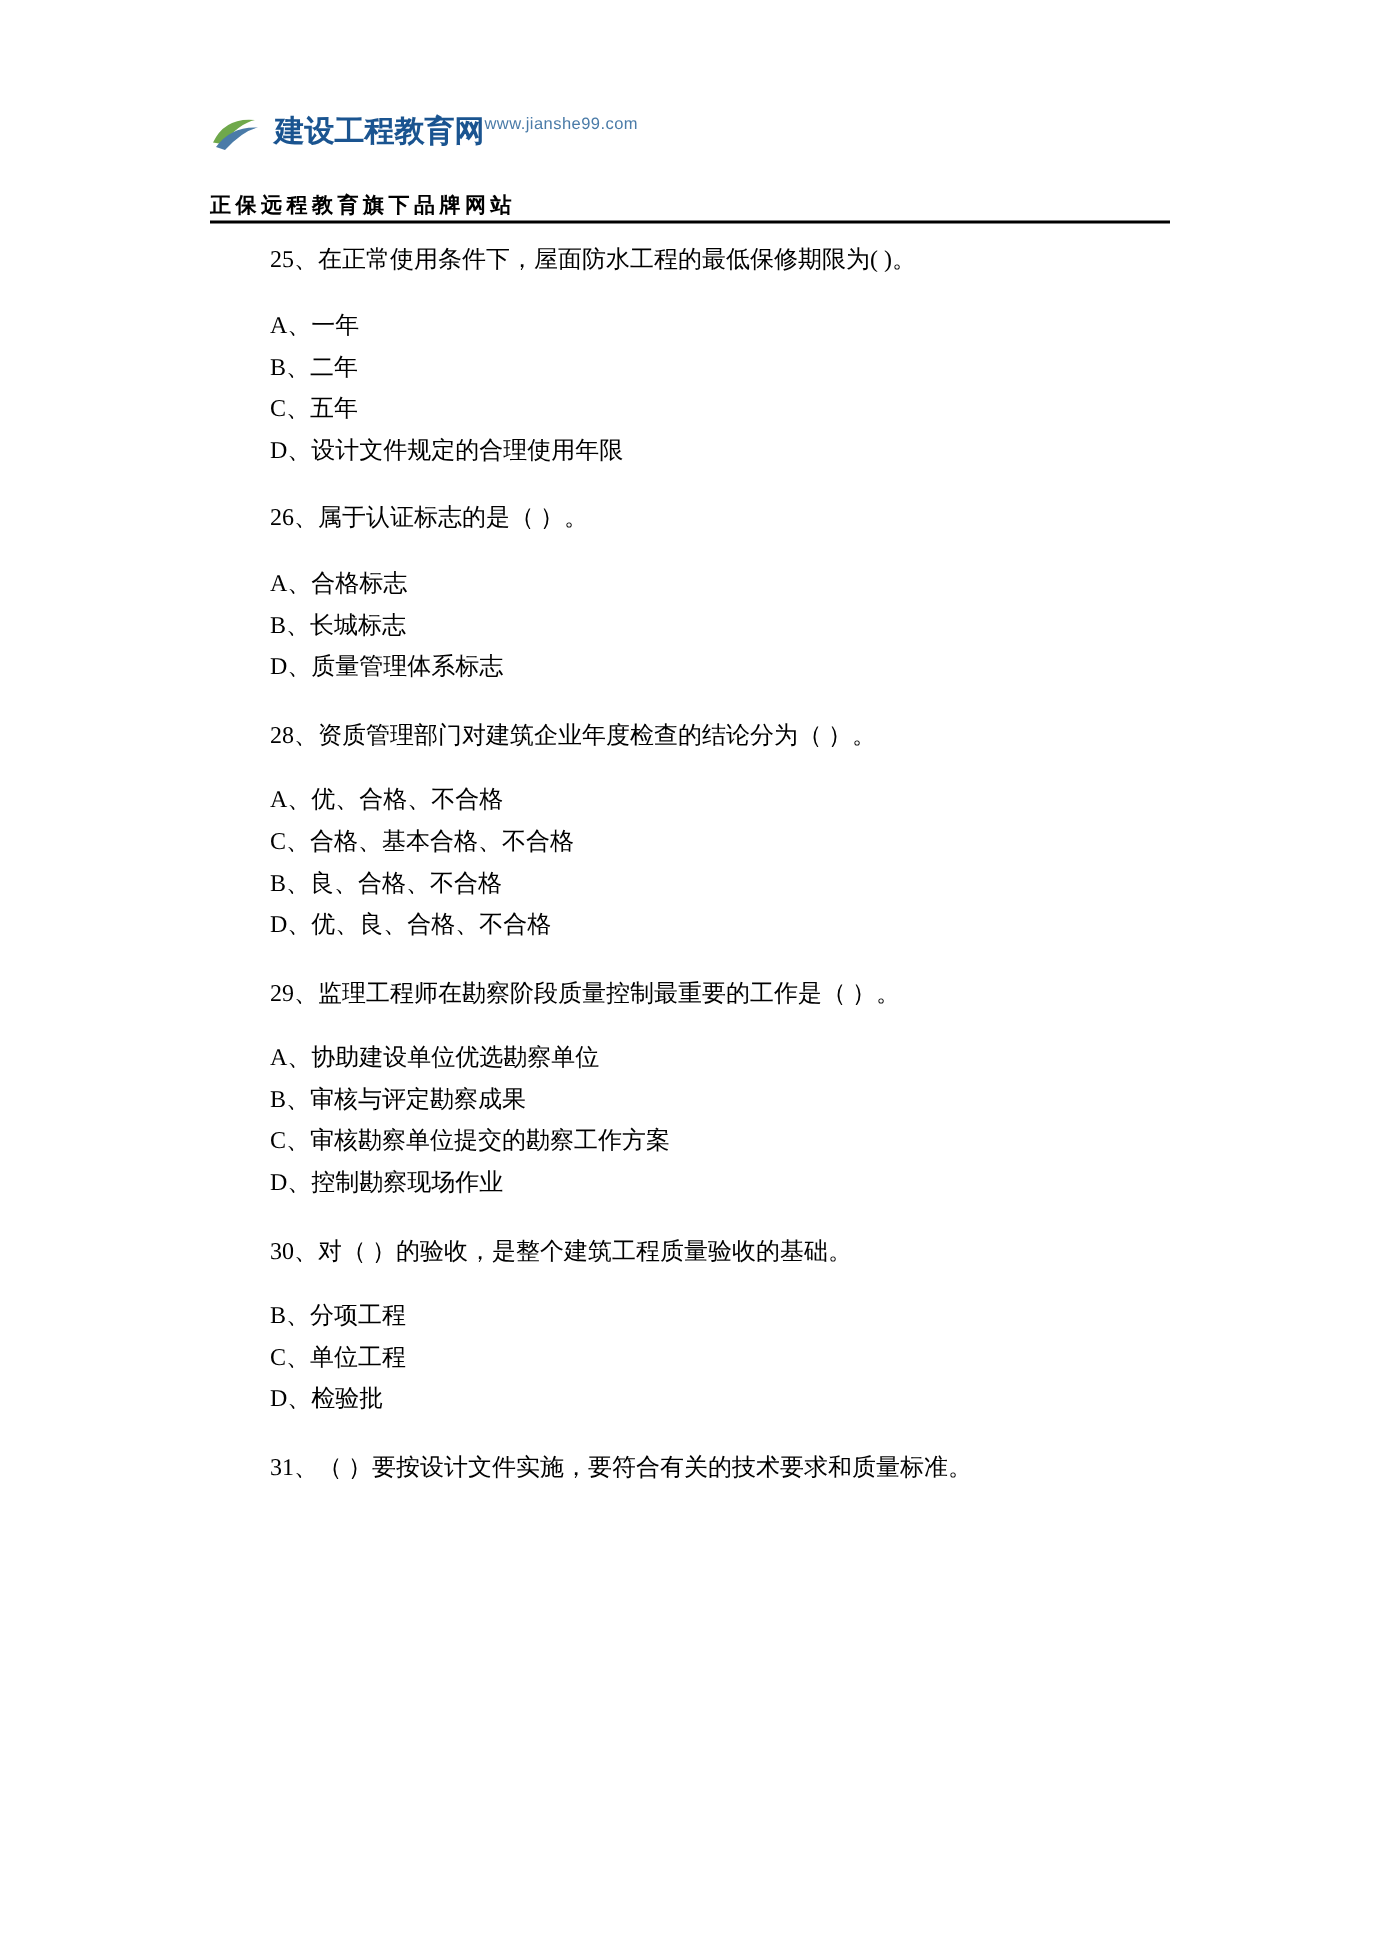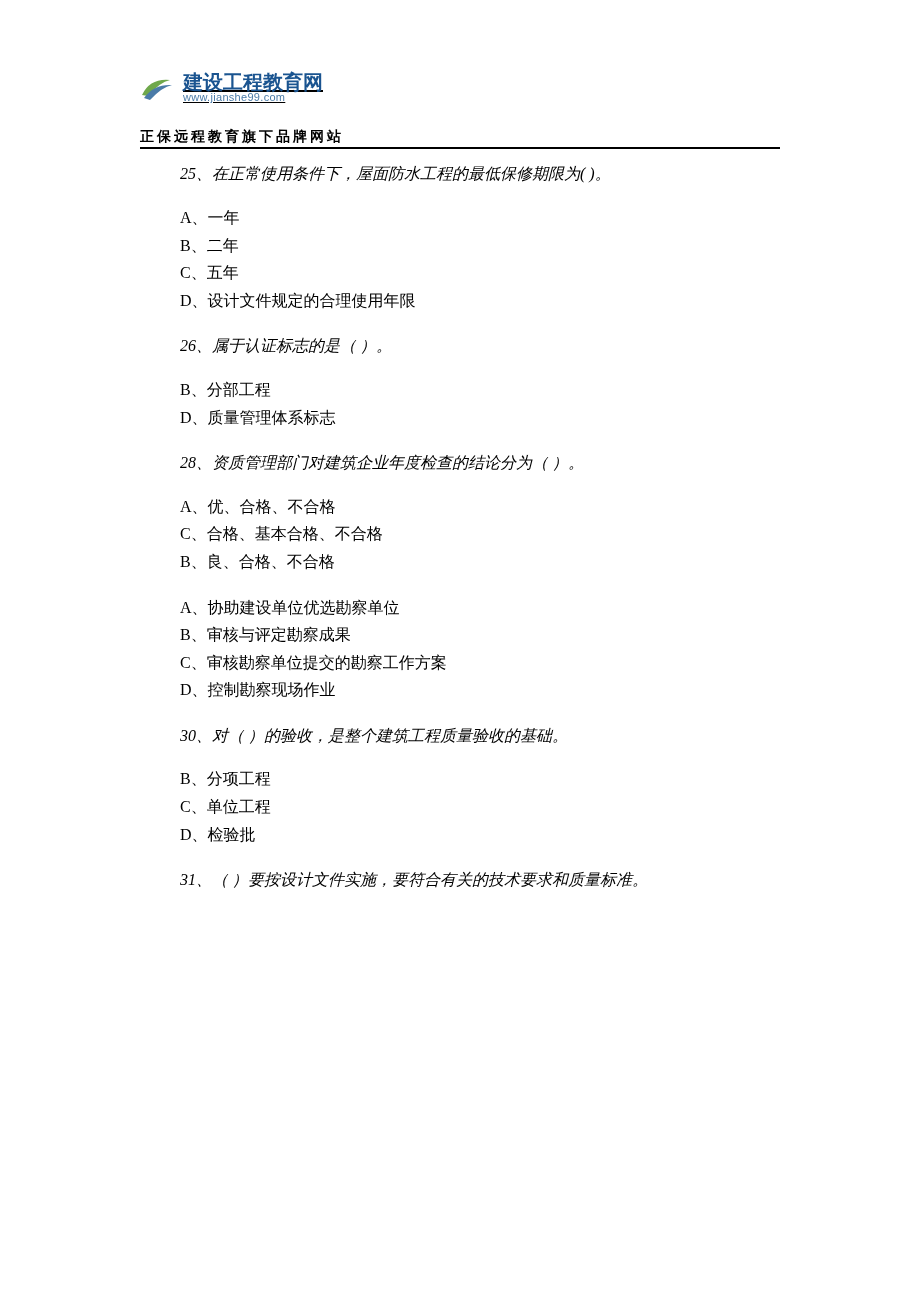--- a/index.html
+++ b/index.html
@@ -27,23 +27,22 @@
       height: 35px;
       position: relative;
     }
     .logo-swoosh {
       position: absolute;
       width: 35px;
       height: 35px;
     }
     .logo-text {
       display: flex;
-      flex-direction: column;
+      flex-direction: row;
       line-height: 1;
-      text-decoration: underline;
     }
     .logo-main {
       font-family: "SimHei", "黑体", sans-serif;
       font-size: 20px;
       font-weight: bold;
       color: #1a5490;
       letter-spacing: 0px;
     }
     .logo-url {
       font-size: 11px;
@@ -64,21 +63,20 @@
       margin-bottom: 12px;
     }
     .content {
       padding-left: 40px;
     }
     .question {
       margin-bottom: 20px;
     }
     .q-stem {
       margin-bottom: 18px;
-      font-style: italic;
     }
     .q-options {
       margin-bottom: 6px;
     }
     .option {
       margin-bottom: 2px;
     }
   </style>
 </head>
 <body>
@@ -107,36 +105,39 @@
         <div class="option">A、一年</div>
         <div class="option">B、二年</div>
         <div class="option">C、五年</div>
         <div class="option">D、设计文件规定的合理使用年限</div>
       </div>
     </div>
 
     <div class="question">
       <div class="q-stem">26、属于认证标志的是（ ）。</div>
       <div class="q-options">
-        <div class="option">B、分部工程</div>
+        <div class="option">A、合格标志</div>
+        <div class="option">B、长城标志</div>
         <div class="option">D、质量管理体系标志</div>
       </div>
     </div>
 
 
     <div class="question">
       <div class="q-stem">28、资质管理部门对建筑企业年度检查的结论分为（ ）。</div>
       <div class="q-options">
         <div class="option">A、优、合格、不合格</div>
         <div class="option">C、合格、基本合格、不合格</div>
         <div class="option">B、良、合格、不合格</div>
+        <div class="option">D、优、良、合格、不合格</div>
       </div>
     </div>
 
     <div class="question">
+      <div class="q-stem">29、监理工程师在勘察阶段质量控制最重要的工作是（ ）。</div>
       <div class="q-options">
         <div class="option">A、协助建设单位优选勘察单位</div>
         <div class="option">B、审核与评定勘察成果</div>
         <div class="option">C、审核勘察单位提交的勘察工作方案</div>
         <div class="option">D、控制勘察现场作业</div>
       </div>
     </div>
 
     <div class="question">
       <div class="q-stem">30、对（ ）的验收，是整个建筑工程质量验收的基础。</div>

